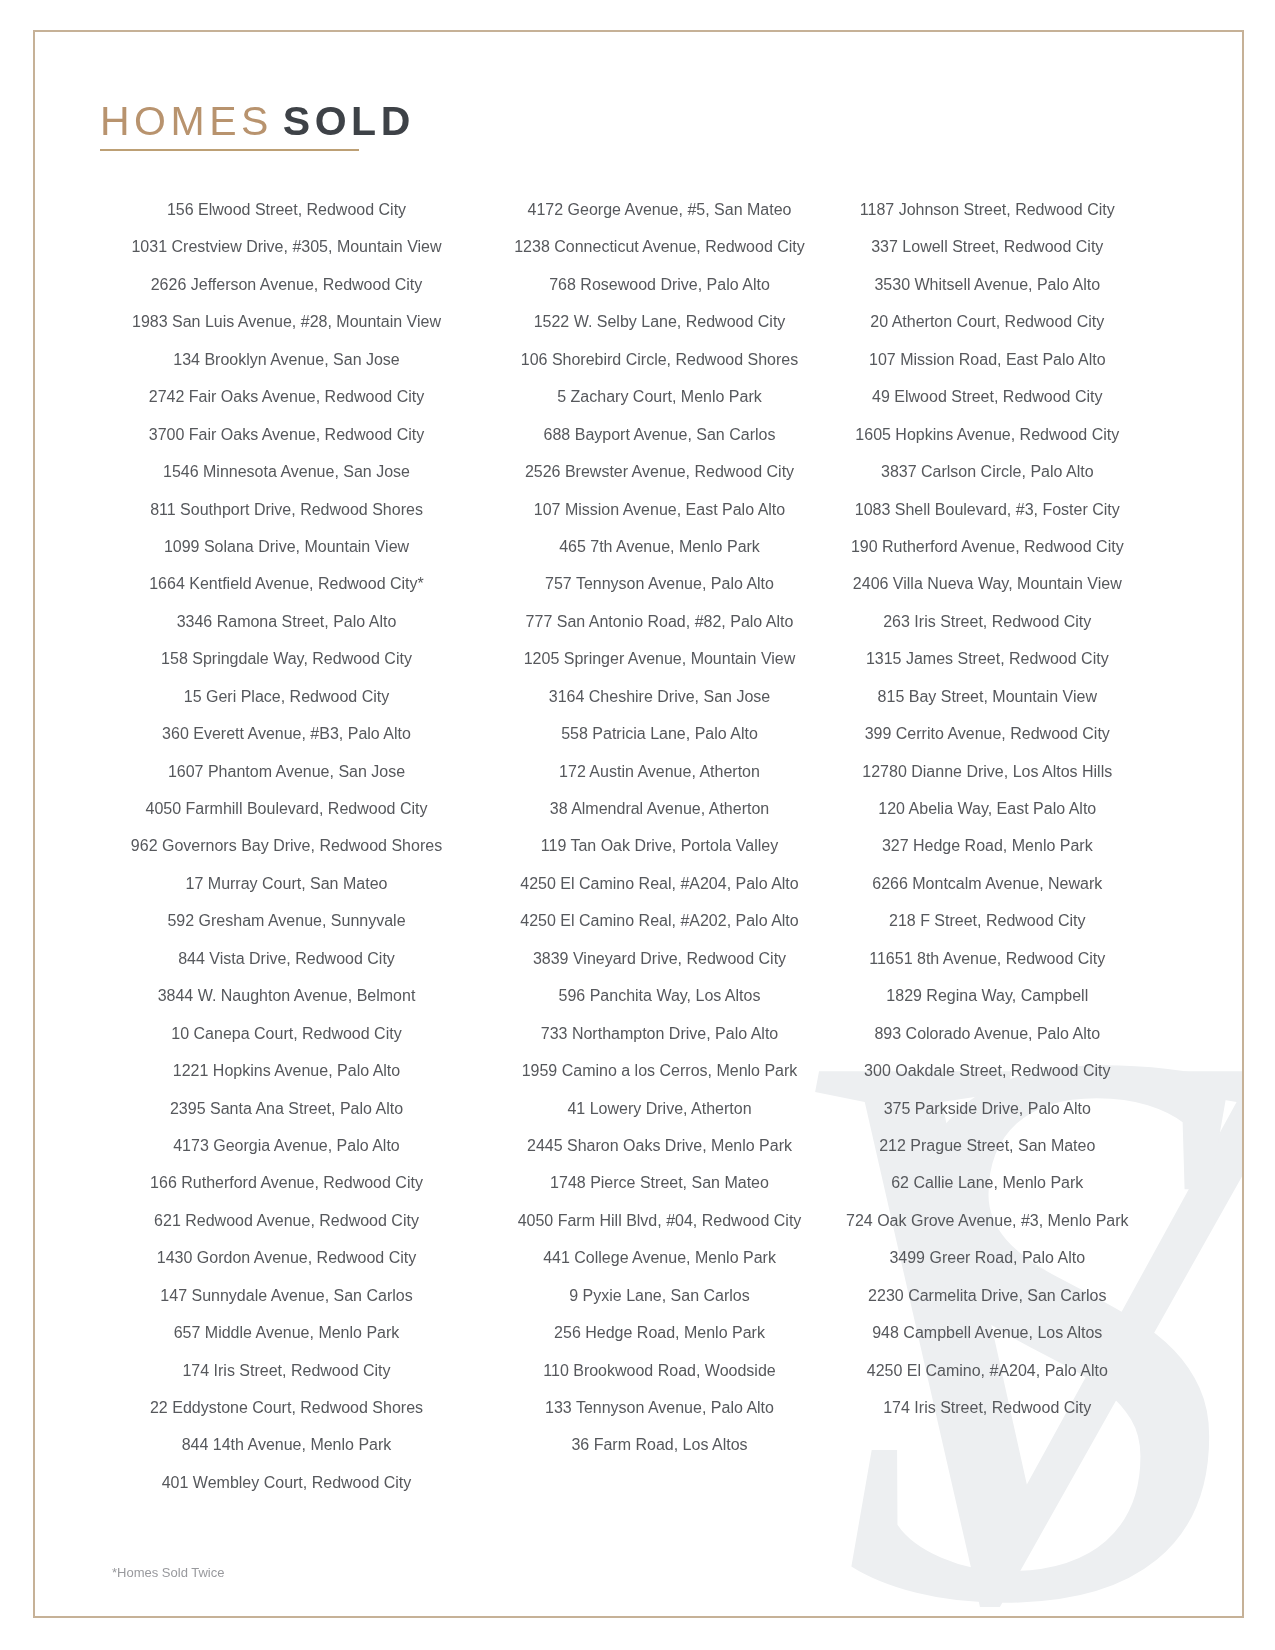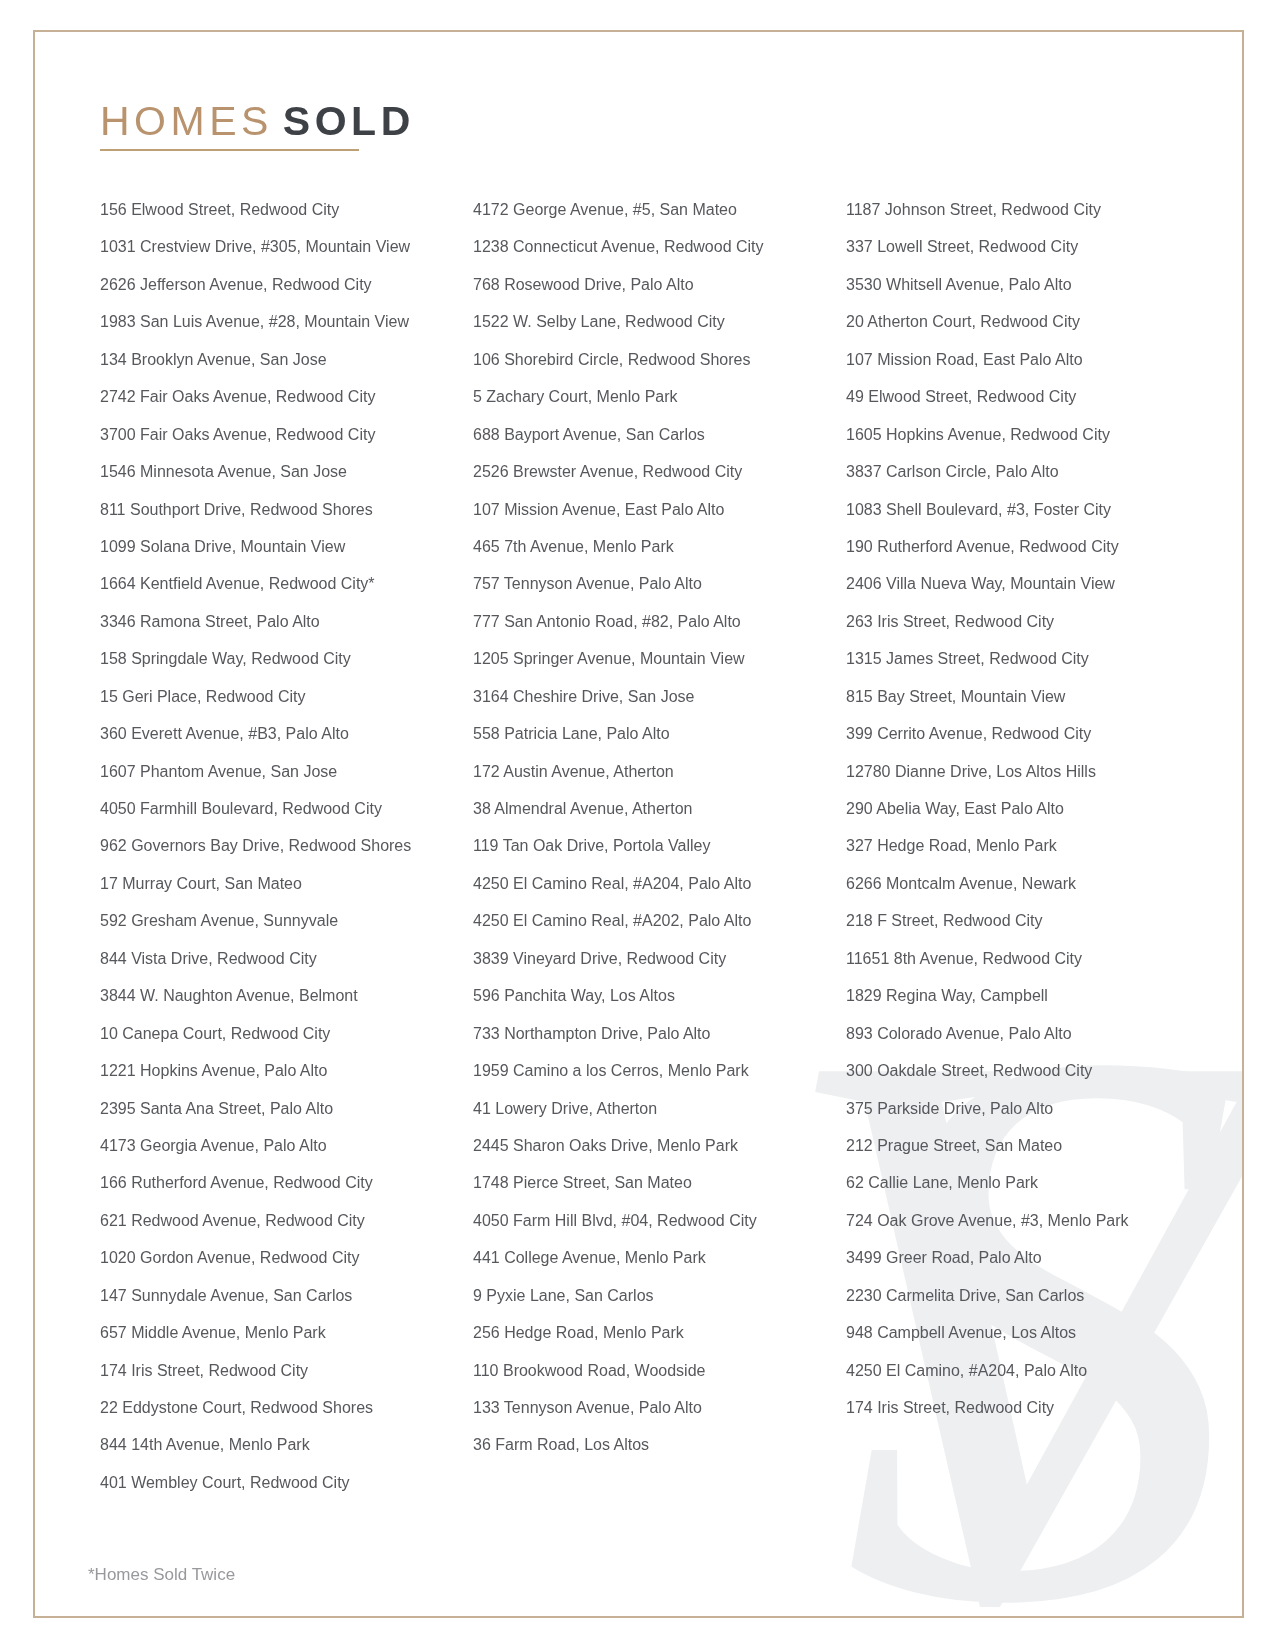--- a/index.html
+++ b/index.html
@@ -86,36 +86,37 @@
   .columns {
     position: absolute;
     left: 100px;
     top: 191px;
     display: flex;
     z-index: 2;
   }
   .col {
     width: 373px;
     flex: 0 0 373px;
+    text-align: center;
   }
   .col:last-child {
     flex: 0 0 auto;
     width: auto;
   }
   .address-row {
     line-height: 37.43px;
     font-size: 16px;
     color: var(--text-color, #56585c);
     white-space: nowrap;
   }
   .footnote {
     position: absolute;
-    left: 88px;
+    left: 112px;
     top: 1565px;
-    font-size: 17px;
+    font-size: 13px;
     color: var(--footnote-color, #98999d);
     z-index: 2;
   }
 </style>
 </head>
 <body>
 
 <div class="page">
 
   <div class="watermark-clip">
@@ -154,21 +155,21 @@
         <div class="address-row">17 Murray Court, San Mateo</div>
         <div class="address-row">592 Gresham Avenue, Sunnyvale</div>
         <div class="address-row">844 Vista Drive, Redwood City</div>
         <div class="address-row">3844 W. Naughton Avenue, Belmont</div>
         <div class="address-row">10 Canepa Court, Redwood City</div>
         <div class="address-row">1221 Hopkins Avenue, Palo Alto</div>
         <div class="address-row">2395 Santa Ana Street, Palo Alto</div>
         <div class="address-row">4173 Georgia Avenue, Palo Alto</div>
         <div class="address-row">166 Rutherford Avenue, Redwood City</div>
         <div class="address-row">621 Redwood Avenue, Redwood City</div>
-        <div class="address-row">1020 Gordon Avenue, Redwood City</div>
+        <div class="address-row">1430 Gordon Avenue, Redwood City</div>
         <div class="address-row">147 Sunnydale Avenue, San Carlos</div>
         <div class="address-row">657 Middle Avenue, Menlo Park</div>
         <div class="address-row">174 Iris Street, Redwood City</div>
         <div class="address-row">22 Eddystone Court, Redwood Shores</div>
         <div class="address-row">844 14th Avenue, Menlo Park</div>
         <div class="address-row">401 Wembley Court, Redwood City</div>
       </div>
     <div class="col">
         <div class="address-row">4172 George Avenue, #5, San Mateo</div>
         <div class="address-row">1238 Connecticut Avenue, Redwood City</div>
@@ -215,21 +216,21 @@
         <div class="address-row">1605 Hopkins Avenue, Redwood City</div>
         <div class="address-row">3837 Carlson Circle, Palo Alto</div>
         <div class="address-row">1083 Shell Boulevard, #3, Foster City</div>
         <div class="address-row">190 Rutherford Avenue, Redwood City</div>
         <div class="address-row">2406 Villa Nueva Way, Mountain View</div>
         <div class="address-row">263 Iris Street, Redwood City</div>
         <div class="address-row">1315 James Street, Redwood City</div>
         <div class="address-row">815 Bay Street, Mountain View</div>
         <div class="address-row">399 Cerrito Avenue, Redwood City</div>
         <div class="address-row">12780 Dianne Drive, Los Altos Hills</div>
-        <div class="address-row">290 Abelia Way, East Palo Alto</div>
+        <div class="address-row">120 Abelia Way, East Palo Alto</div>
         <div class="address-row">327 Hedge Road, Menlo Park</div>
         <div class="address-row">6266 Montcalm Avenue, Newark</div>
         <div class="address-row">218 F Street, Redwood City</div>
         <div class="address-row">11651 8th Avenue, Redwood City</div>
         <div class="address-row">1829 Regina Way, Campbell</div>
         <div class="address-row">893 Colorado Avenue, Palo Alto</div>
         <div class="address-row">300 Oakdale Street, Redwood City</div>
         <div class="address-row">375 Parkside Drive, Palo Alto</div>
         <div class="address-row">212 Prague Street, San Mateo</div>
         <div class="address-row">62 Callie Lane, Menlo Park</div>

